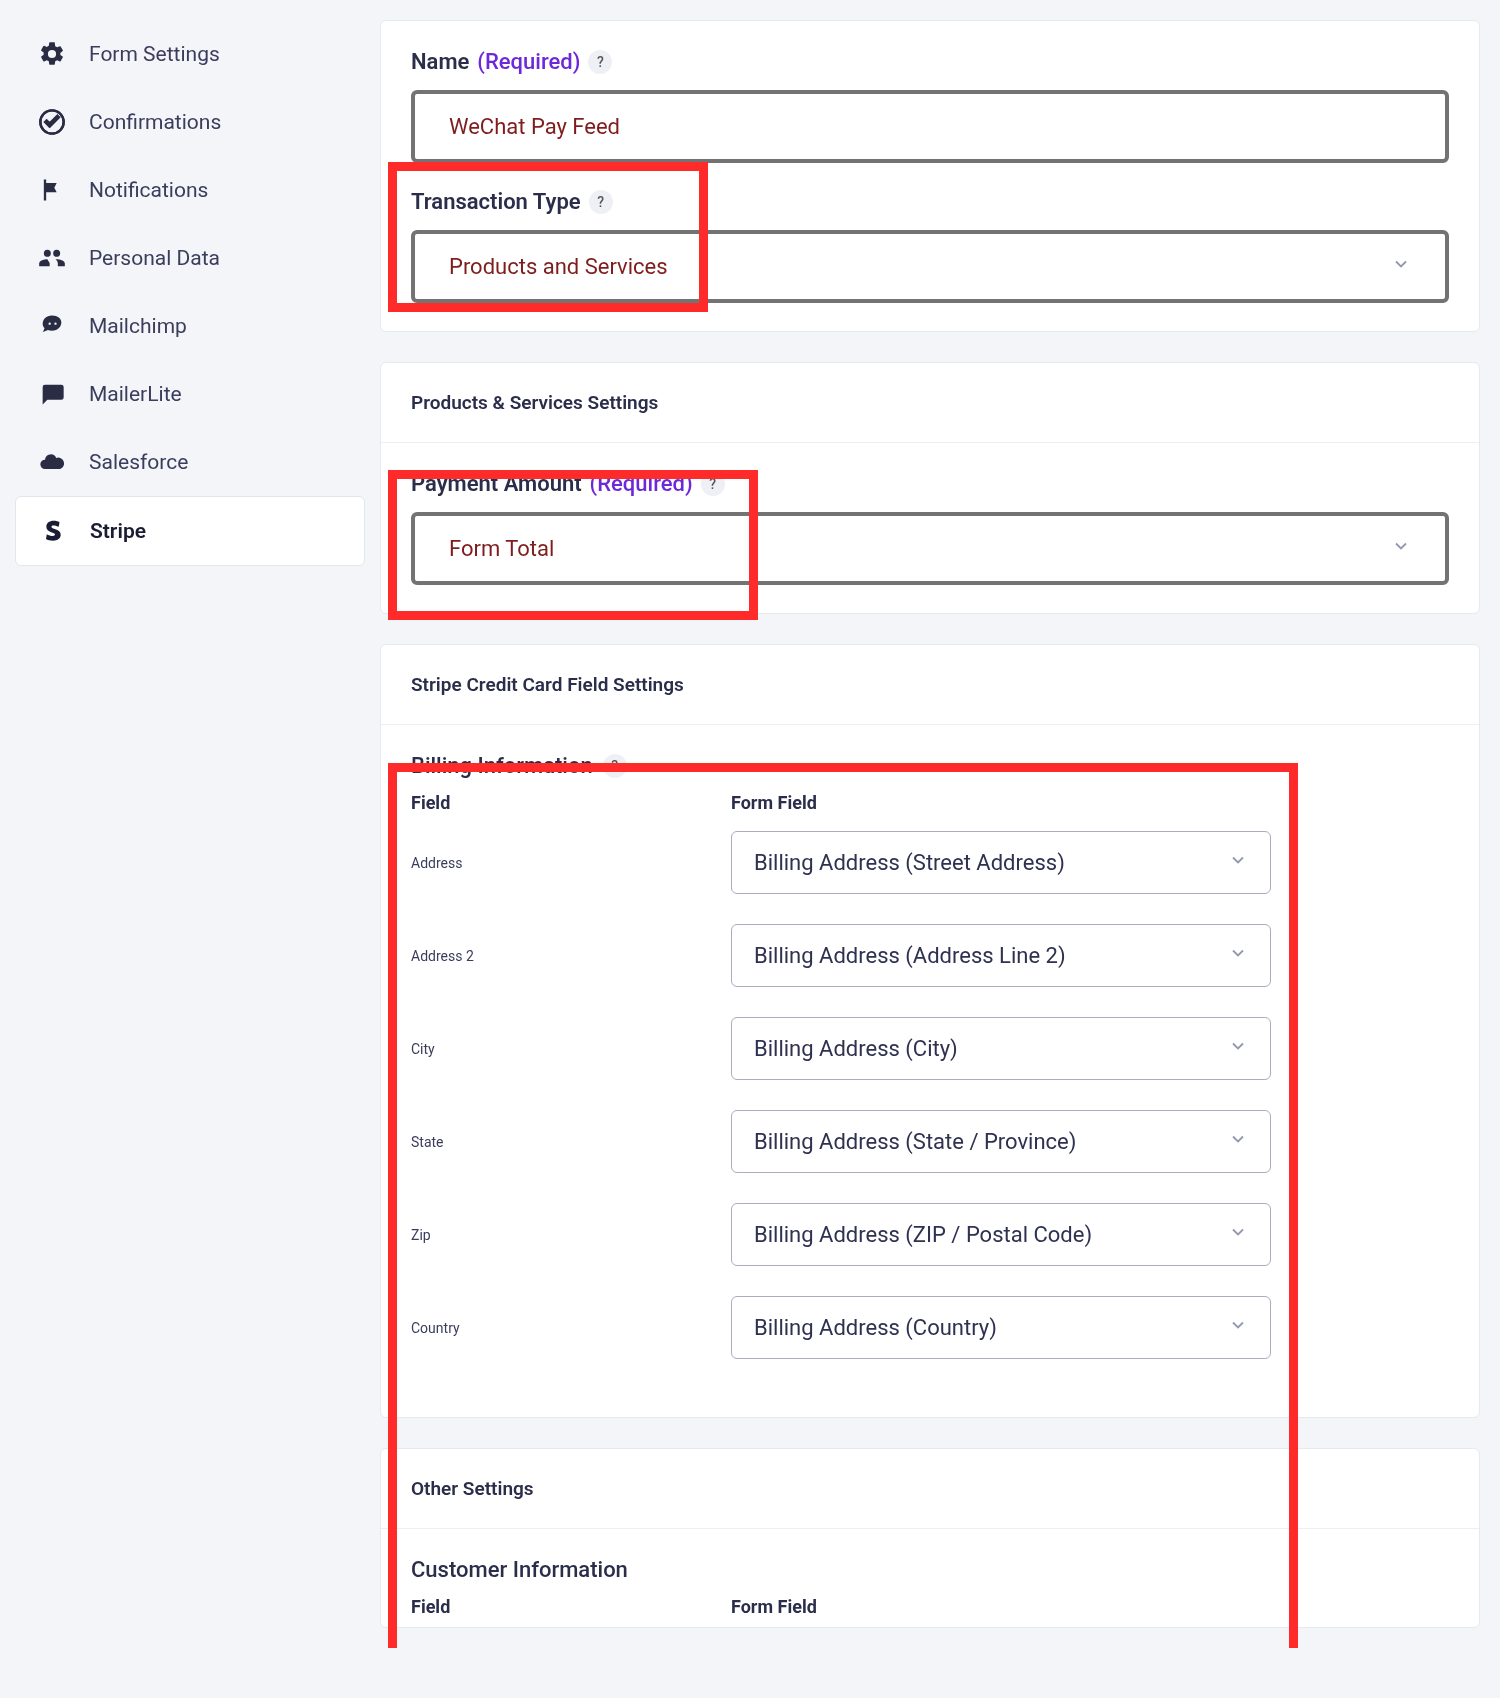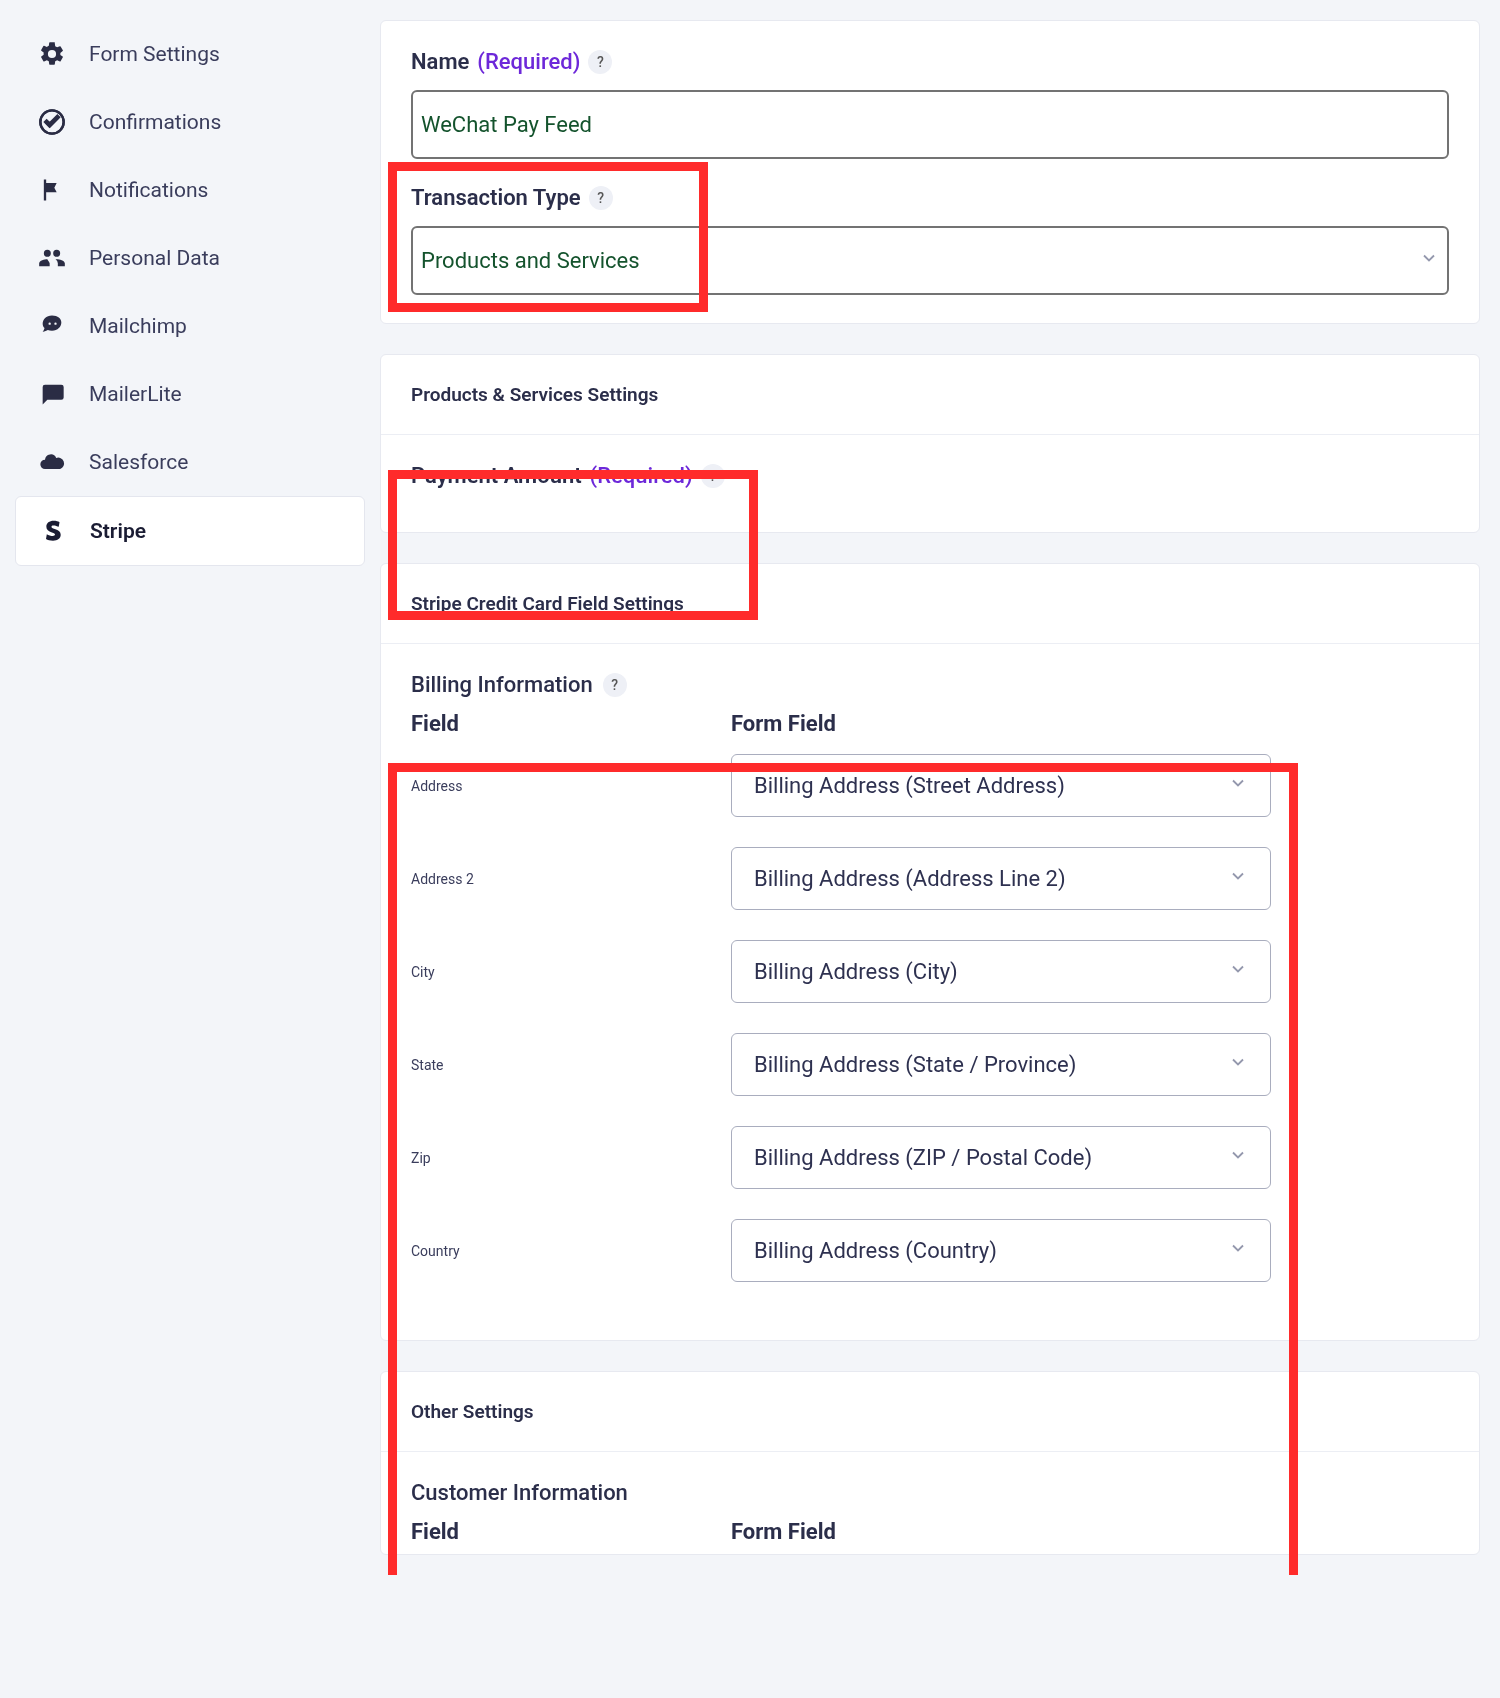--- a/index.html
+++ b/index.html
@@ -79,41 +79,41 @@
     width: 24px; height: 24px;
     background: #eef0f6;
     border-radius: 50%;
     font-size: 14px;
     color: #555;
     font-weight: 500;
     cursor: pointer;
   }
   .textinput, .select {
     width: 100%;
-    border: 2px solid #737373;
+    border: 4px solid #737373;
     border-radius: 6px;
-    padding: 20px 8px;
+    padding: 20px 34px;
     font-size: 22px;
-    color: #14532d;
+    color: #7f1d1d;
     background: #fff;
     display: flex;
     align-items: center;
     justify-content: space-between;
   }
   .select { cursor: pointer; }
   .chev { color: #9498ad; }
   .chev svg { width: 20px; height: 20px; stroke: #9498ad; fill: none; stroke-width: 2.2; }
 
   .map-table { width: 100%; }
   .map-header, .map-row {
     display: flex;
     align-items: center;
   }
   .map-header { margin-top: 10px; margin-bottom: 18px; }
-  .map-header .col { font-weight: 700; font-size: 22px; color: #2b2e4a; }
+  .map-header .col { font-weight: 700; font-size: 18px; color: #2b2e4a; }
   .map-row { margin-bottom: 30px; }
   .col-field { width: 320px; font-size: 14px; color: #3a3d5c; }
   .col-form { flex: 1; max-width: 540px; }
   .map-select {
     border: 1px solid #a9adbe;
     border-radius: 6px;
     padding: 18px 22px;
     font-size: 22px;
     color: #2e3150;
     display: flex;
@@ -248,20 +248,26 @@
 
     <div class="panel">
       <div class="panel-header">Products &amp; Services Settings</div>
       <div class="panel-body">
         <div class="field-row" style="margin-bottom:0">
           <div class="field-label">
             <span>Payment Amount</span>
             <span class="required">(Required)</span>
             <span class="help">?</span>
           </div>
+          <div class="select">
+            <span>Form Total</span>
+            <span class="chev"><svg viewBox="0 0 24 24">
+                    <polyline points="6 9 12 15 18 9"></polyline>
+                  </svg></span>
+          </div>
         </div>
       </div>
     </div>
 
     <div class="panel">
       <div class="panel-header">Stripe Credit Card Field Settings</div>
       <div class="panel-body">
         <div class="sub-label">
           <span>Billing Information</span>
           <span class="help">?</span>

